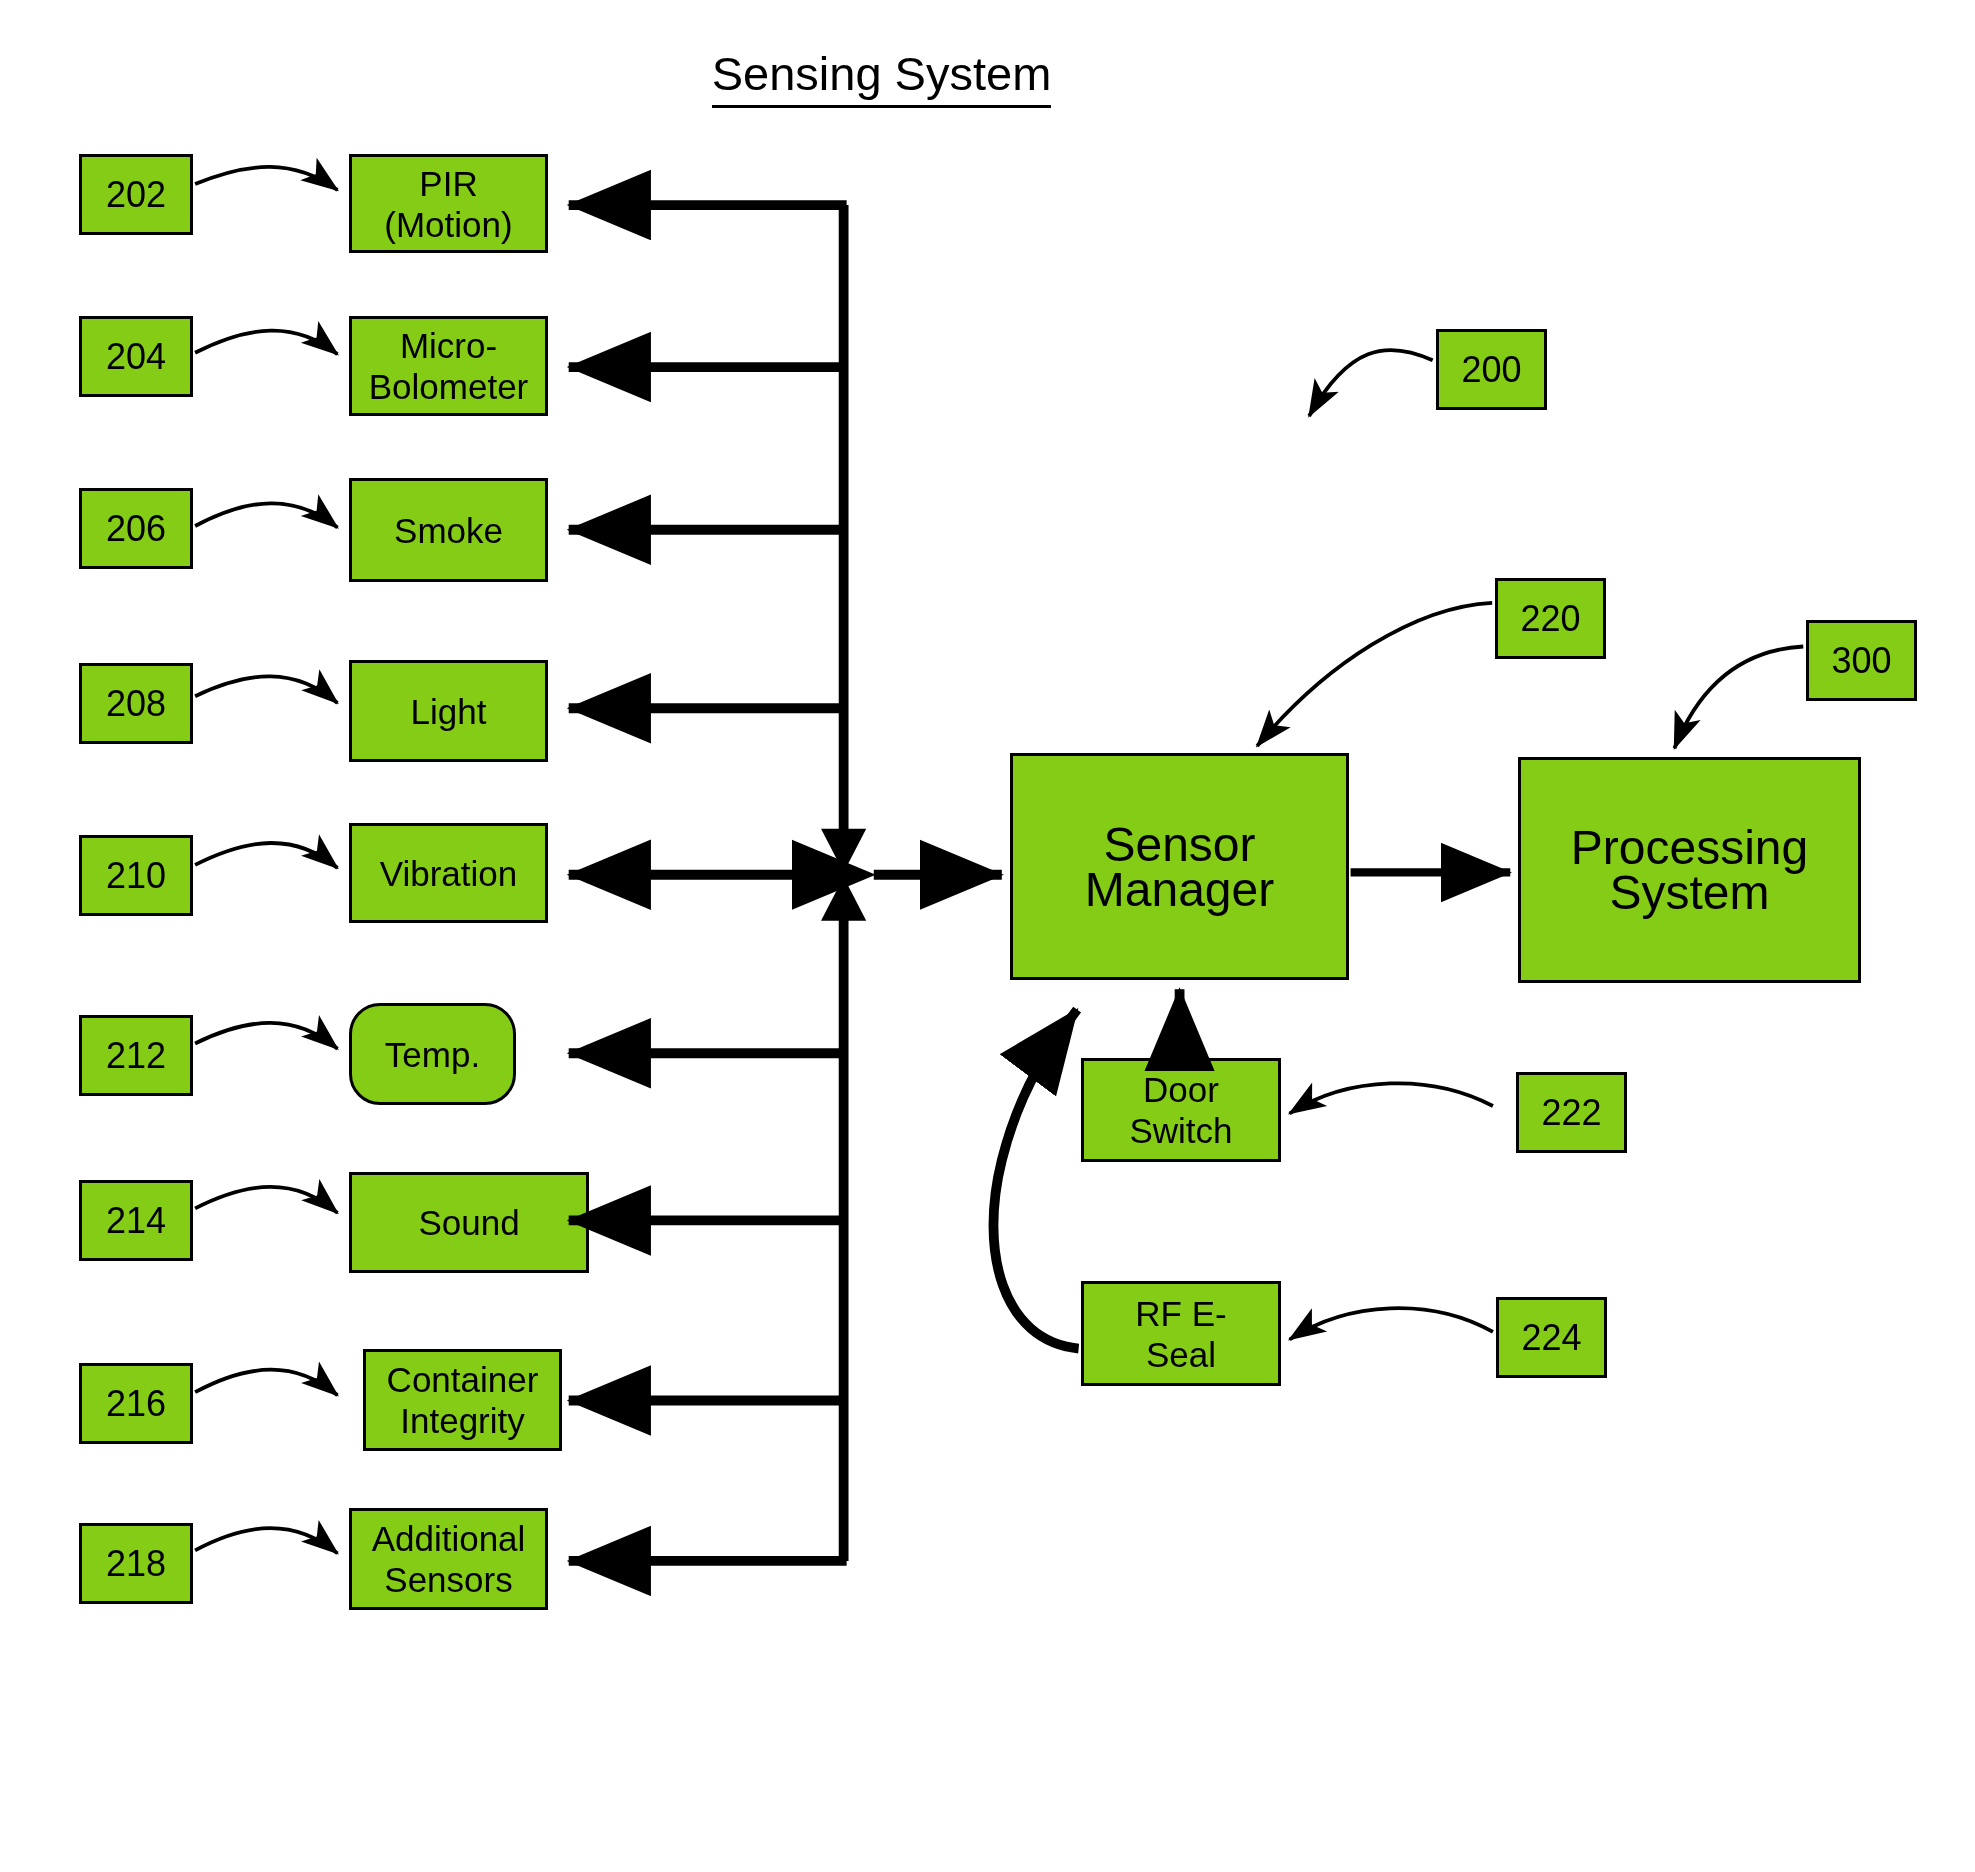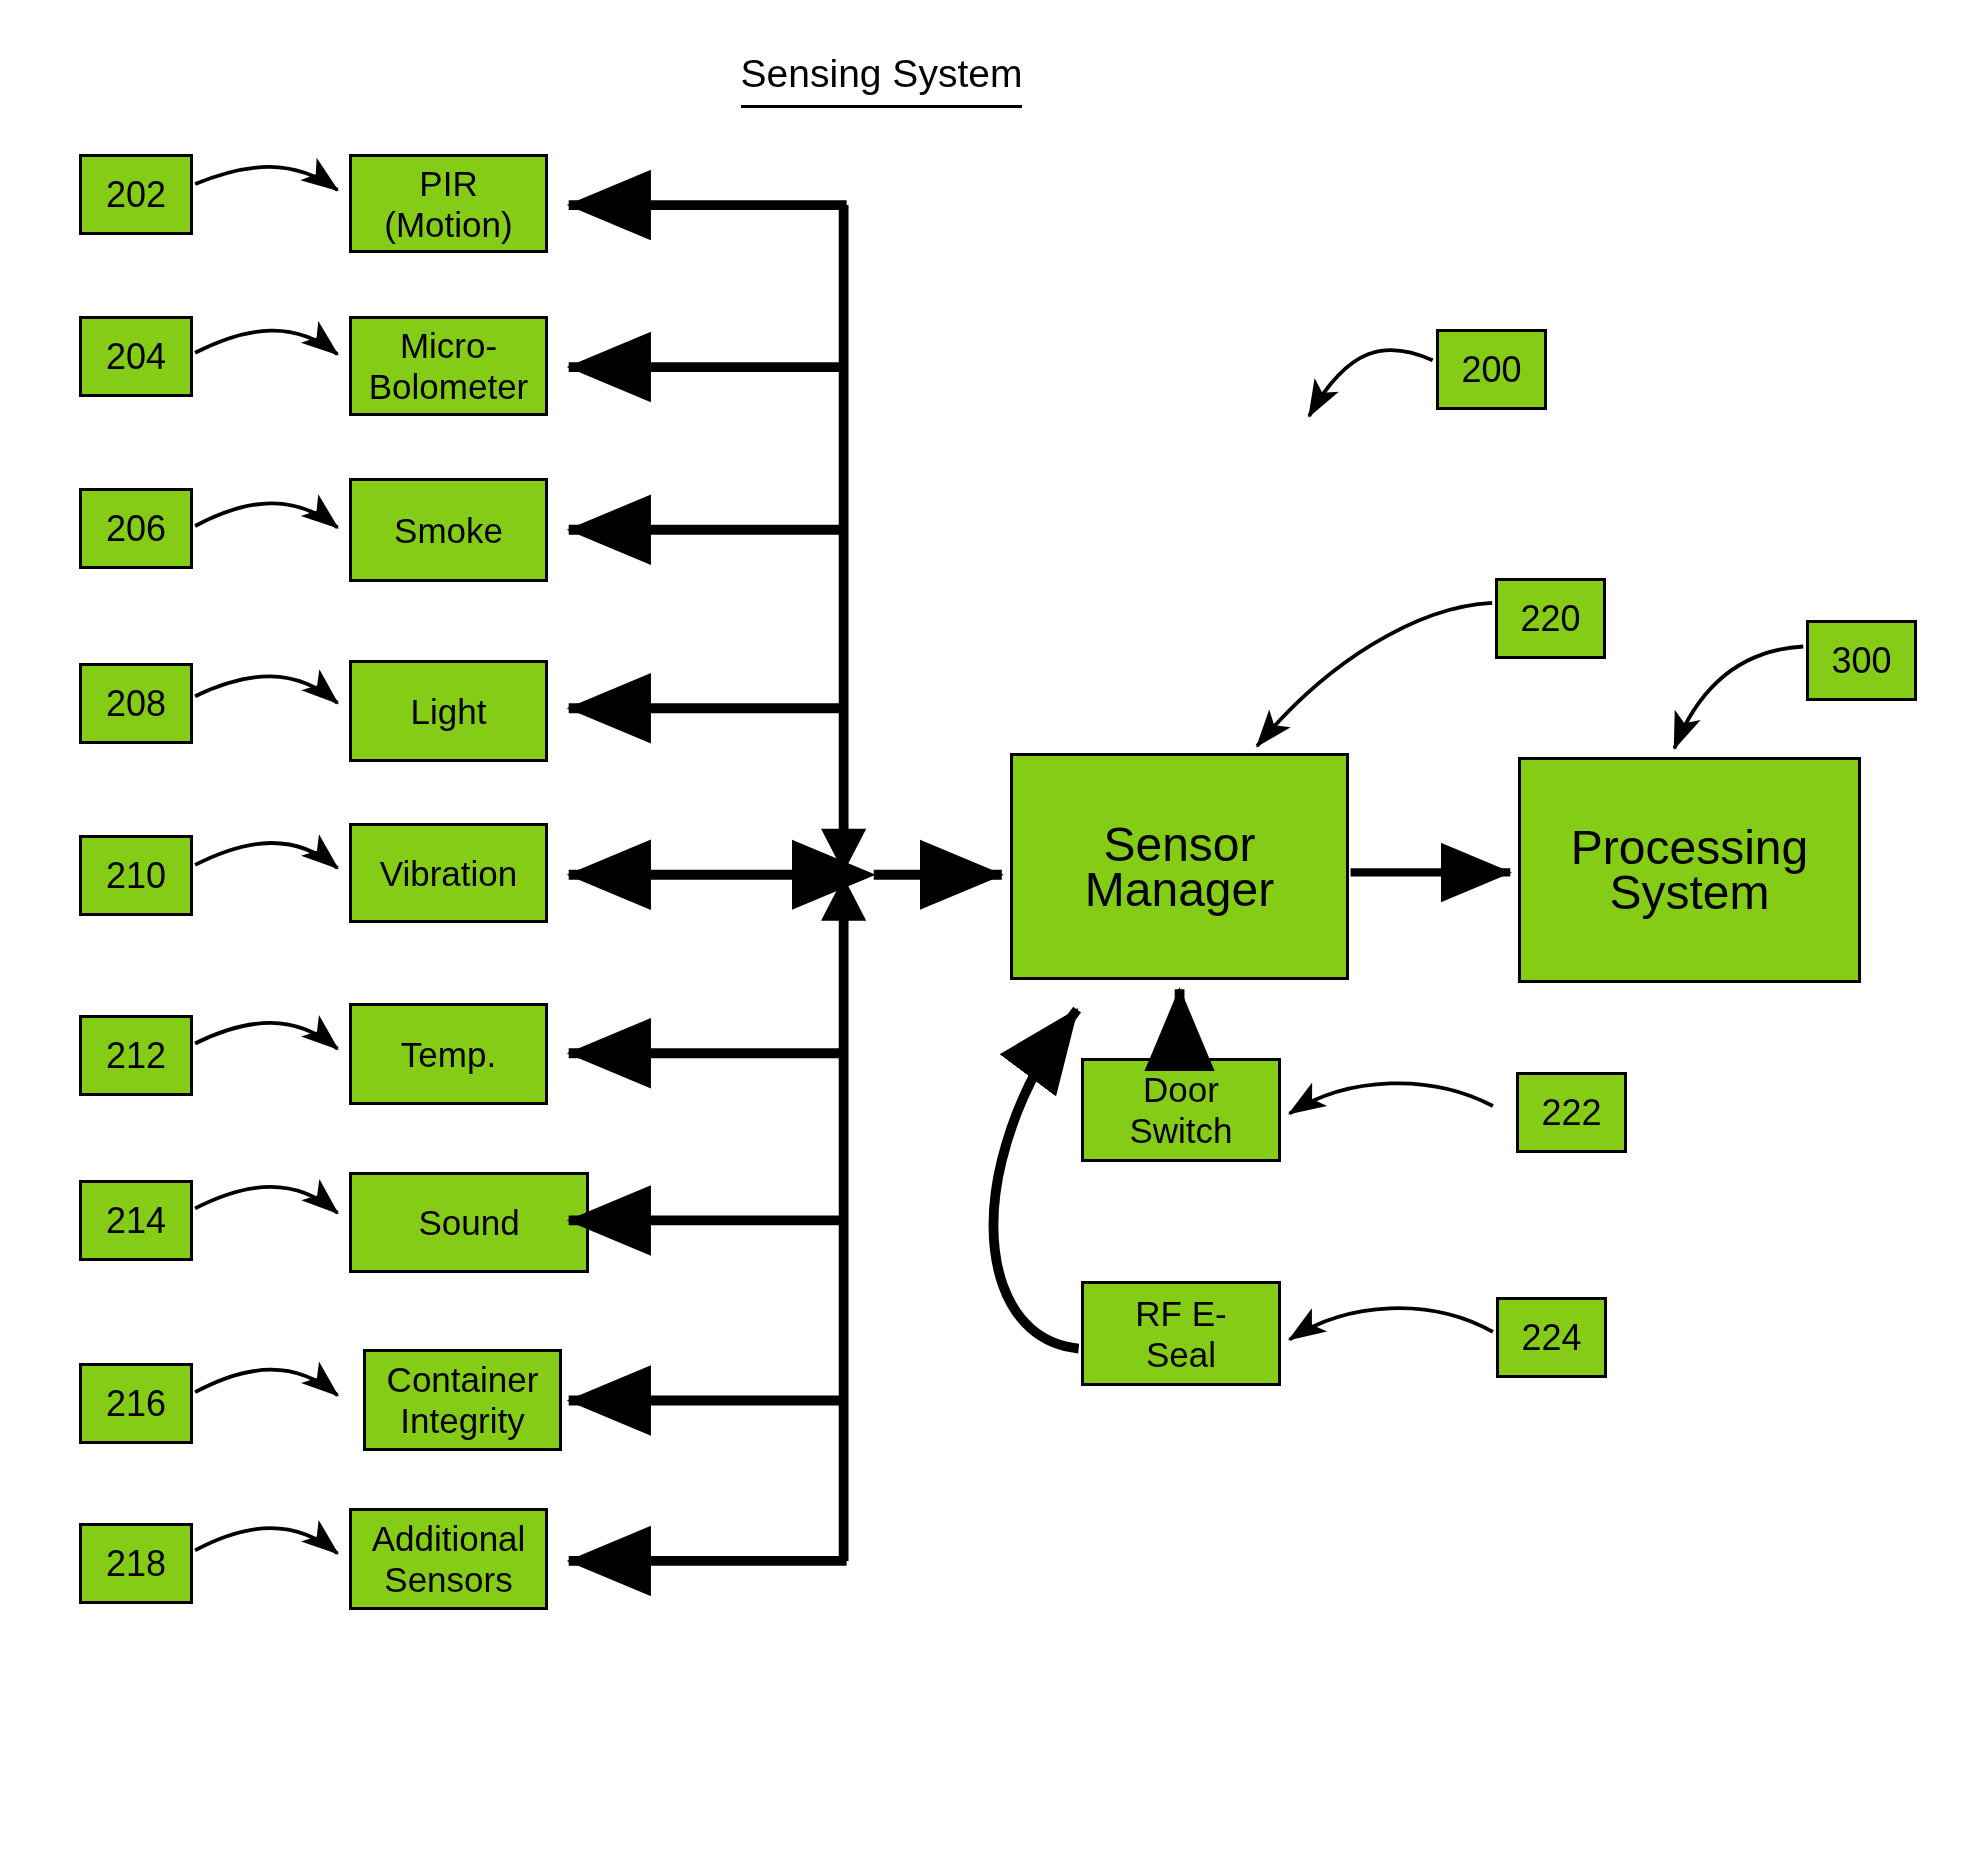--- a/index.html
+++ b/index.html
@@ -2,21 +2,21 @@
 <html style="font-size:12px"><head>
 <meta charset="utf-8">
 <style>
   html,body{margin:0;padding:0;background:#fff;}
   body{width:1975px;height:1873px;position:relative;overflow:hidden;
        font-family:"Liberation Sans",sans-serif;color:#000;}
   #stage{position:absolute;left:0;top:0;width:1975px;height:1873px;}
   svg.layer{position:absolute;left:0;top:0;width:1975px;height:1873px;pointer-events:none;}
 
   .title{position:absolute;left:0;top:47px;width:1763px;text-align:center;
-         font-size:39px;line-height:53px;font-weight:400;letter-spacing:0px;}
+         font-size:47px;line-height:53px;font-weight:400;letter-spacing:0px;}
   .title span{border-bottom:3.8px solid #000;padding-bottom:4.5px;display:inline-block;}
 
   .box{position:absolute;border:3px solid #000;background:#84cc16;box-sizing:border-box;
        display:flex;align-items:center;justify-content:center;text-align:center;
        font-size:35px;line-height:41px;font-weight:400;}
   .refbox{font-size:36px;}
   .bigbox{font-size:48px;line-height:45px;}
 </style>
 </head>
 <body>
@@ -78,21 +78,21 @@
   </div>
 
   <div class="box" style="left:349px;top:823px;width:199px;height:100px;">
     <span>Vibration</span>
   </div>
 
   <div class="box" style="left:349px;top:660px;width:199px;height:102px;">
     <span>Light</span>
   </div>
 
-  <div class="box" style="left:349px;top:1003px;width:199px;height:102px;">
+  <div class="box" style="left:349px;top:1003px;width:167px;height:102px;border-radius:31px;">
     <span>Temp.</span>
   </div>
 
   <div class="box" style="left:349px;top:1172px;width:240px;height:101px;">
     <span>Sound</span>
   </div>
 
   <div class="box" style="left:363px;top:1349px;width:199px;height:102px;flex-direction:column;">
     <span>Container</span>
     <span>Integrity</span>

